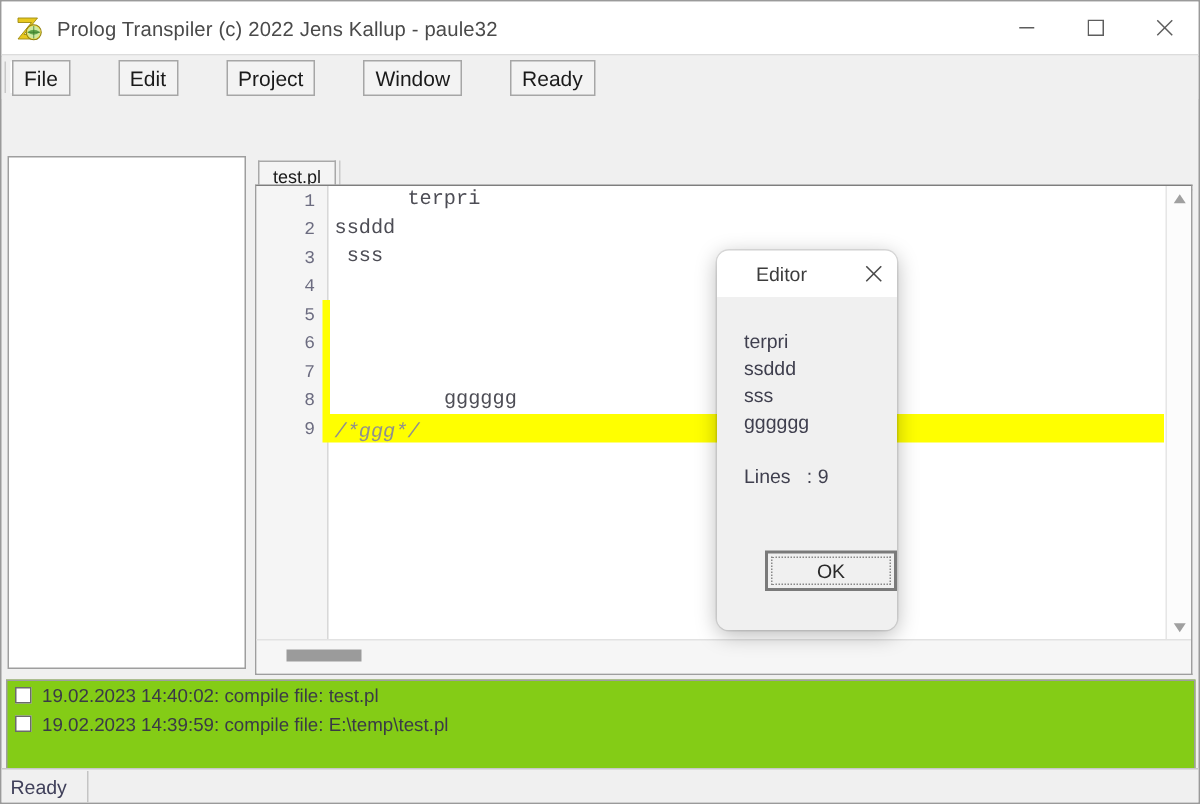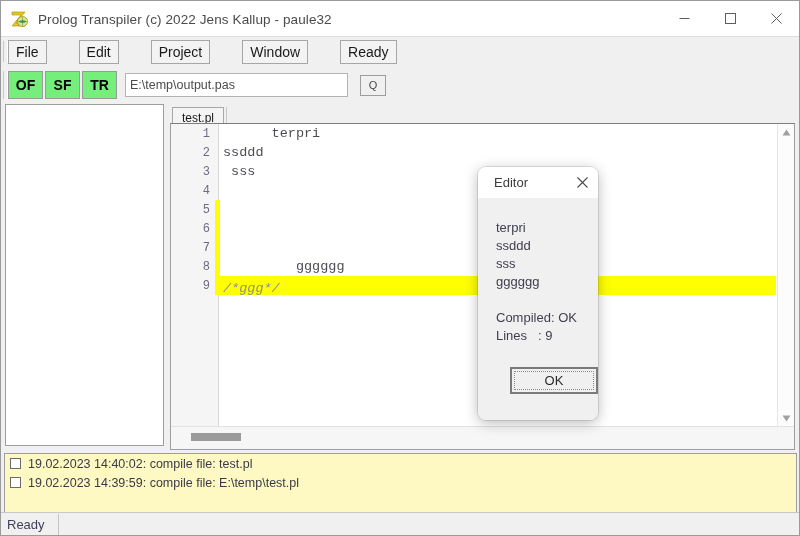--- a/index.html
+++ b/index.html
@@ -220,21 +220,21 @@
   .hthumb {
     position: absolute; left: 20px; top: 6px;
     width: 50px; height: 8px;
     background: #9b9b9b;
   }
 
   
   .loglist {
     position: absolute; left: 3px; top: 452px;
     width: 793px; height: 73px;
-    background: #fef9c3;
+    background: #84cc16;
     border: 1px solid #9e9e9e;
     overflow: hidden;
   }
   .log-row {
     height: 19px;
     display: flex; align-items: center;
     padding-left: 5px;
     font-size: 12.5px; color: #3a3a46;
     white-space: nowrap;
   }
@@ -276,21 +276,21 @@
     overflow: hidden;
   }
   .dlg-titlebar {
     height: 31px;
     background: #ffffff;
     display: flex; align-items: center;
     position: relative;
   }
   .dlg-title {
     font-size: 13px; color: #3c3c3c;
-    padding-left: 16px;
+    padding-left: 26px;
   }
   .dlg-close {
     position: absolute; right: 6px; top: 6px;
     width: 19px; height: 19px;
     display: flex; align-items: center; justify-content: center;
     color: #4a4a4a;
   }
   .dlg-body {
     position: relative;
     height: 222px;
@@ -355,27 +355,20 @@
   </div>
 
   <div class="menubar">
     <div class="menu-item">File</div>
     <div class="menu-item">Edit</div>
     <div class="menu-item">Project</div>
     <div class="menu-item">Window</div>
     <div class="menu-item">Ready</div>
   </div>
 
-  <div class="toolbar">
-    <div class="tb-green">OF</div>
-    <div class="tb-green">SF</div>
-    <div class="tb-green">TR</div>
-    <div class="tb-path">E:\temp\output.pas</div>
-    <div class="tb-q">Q</div>
-  </div>
 
   <div class="left-panel"></div>
 
   <div class="editor-group">
     <div class="tabstrip">
       <div class="tab">test.pl</div>
       <div class="tab-filler"></div>
     </div>
 
     <div class="editor-frame">
@@ -451,21 +444,20 @@
             <line x1="10.5" y1="0.5" x2="0.5" y2="10.5" stroke="currentColor" stroke-width="1.1"></line>
           </svg>
       </span>
     </div>
     <div class="dlg-body">
       <div class="dlg-line">terpri</div>
       <div class="dlg-line">ssddd</div>
       <div class="dlg-line">sss</div>
       <div class="dlg-line">gggggg</div>
       <div class="dlg-gap"></div>
-      <div class="dlg-line">Compiled: OK</div>
       <div class="dlg-line">Lines   : 9</div>
       <div class="dlg-ok">
         <span>OK</span>
         <span class="dlg-ok-inner"></span>
       </div>
     </div>
   </div>
 
 </div>
 

